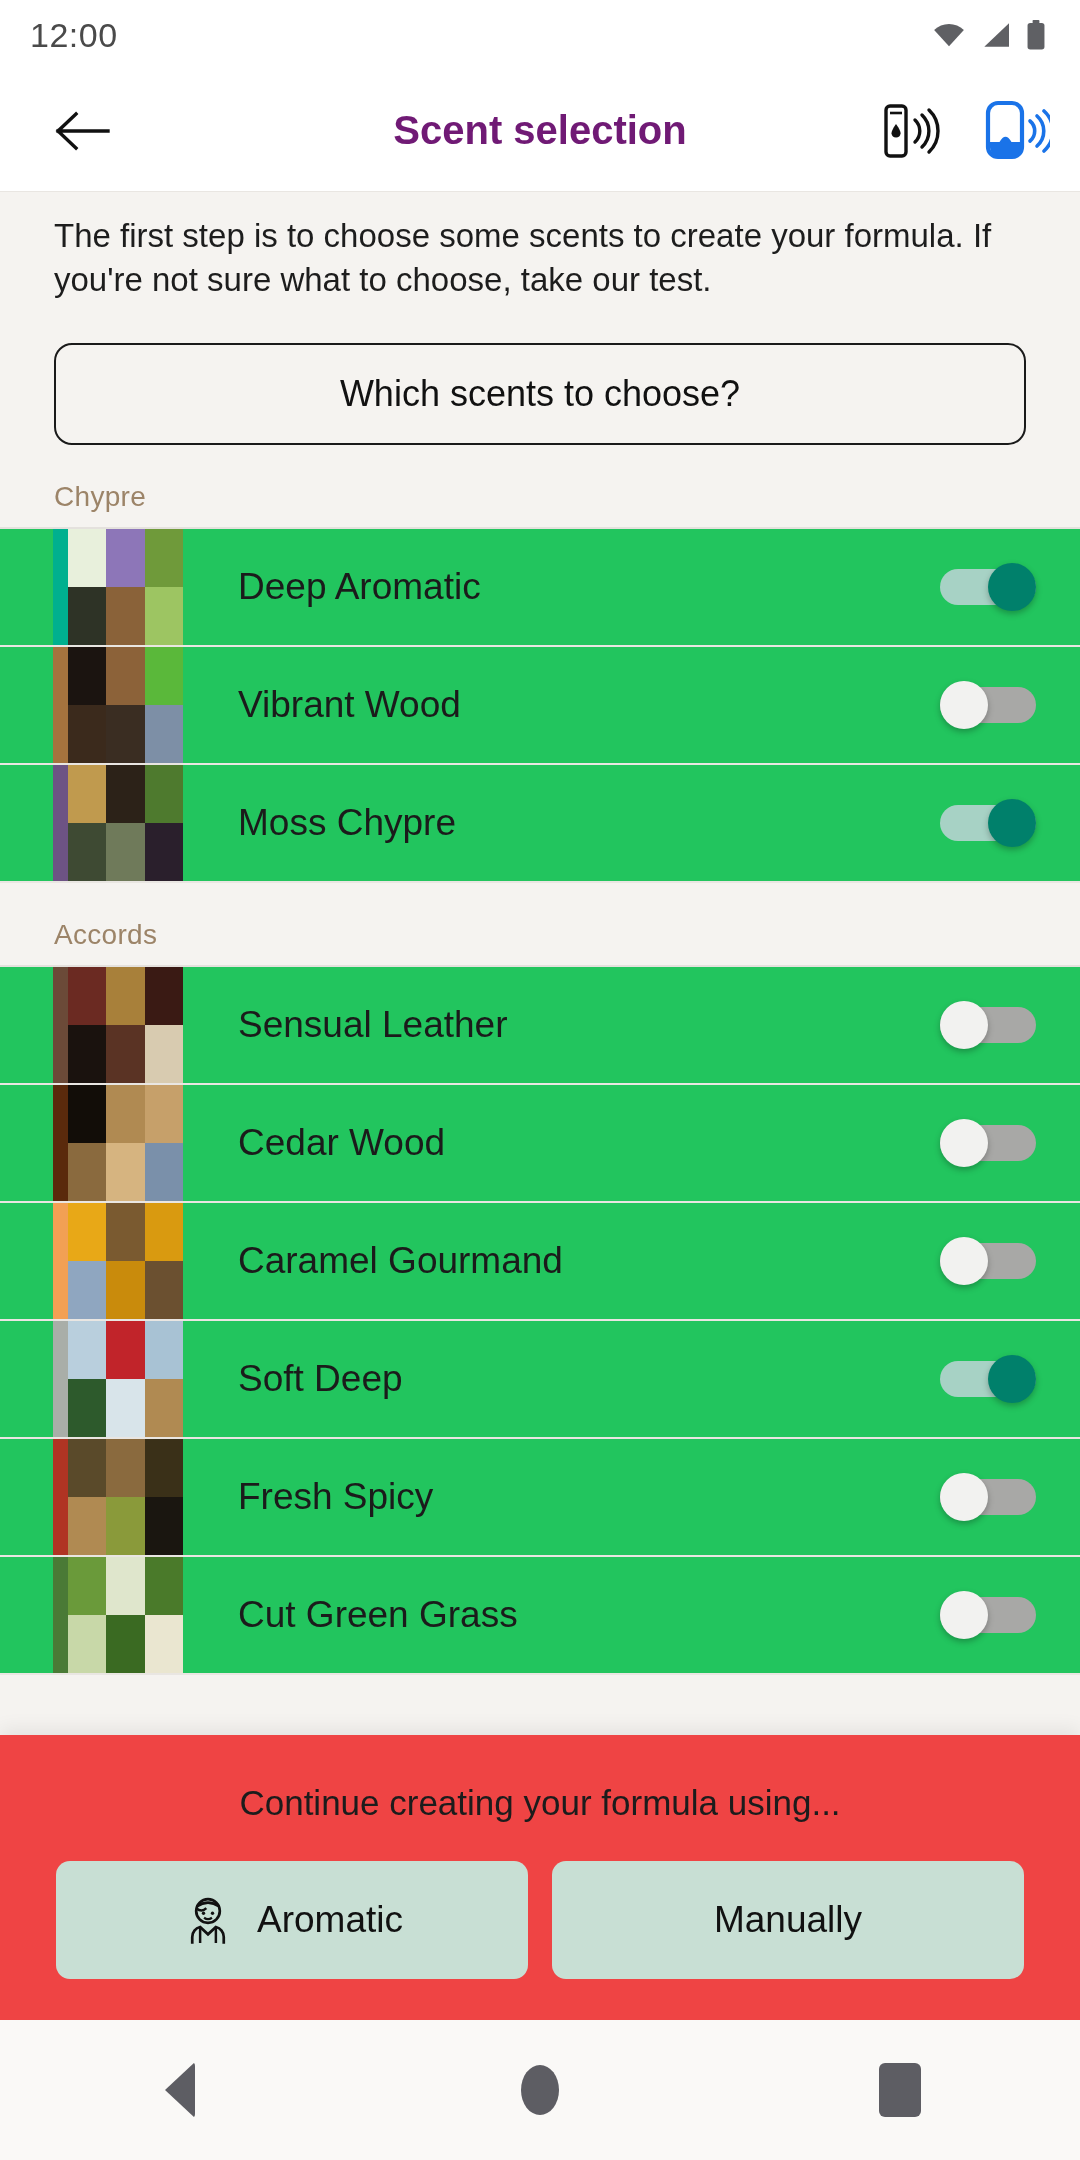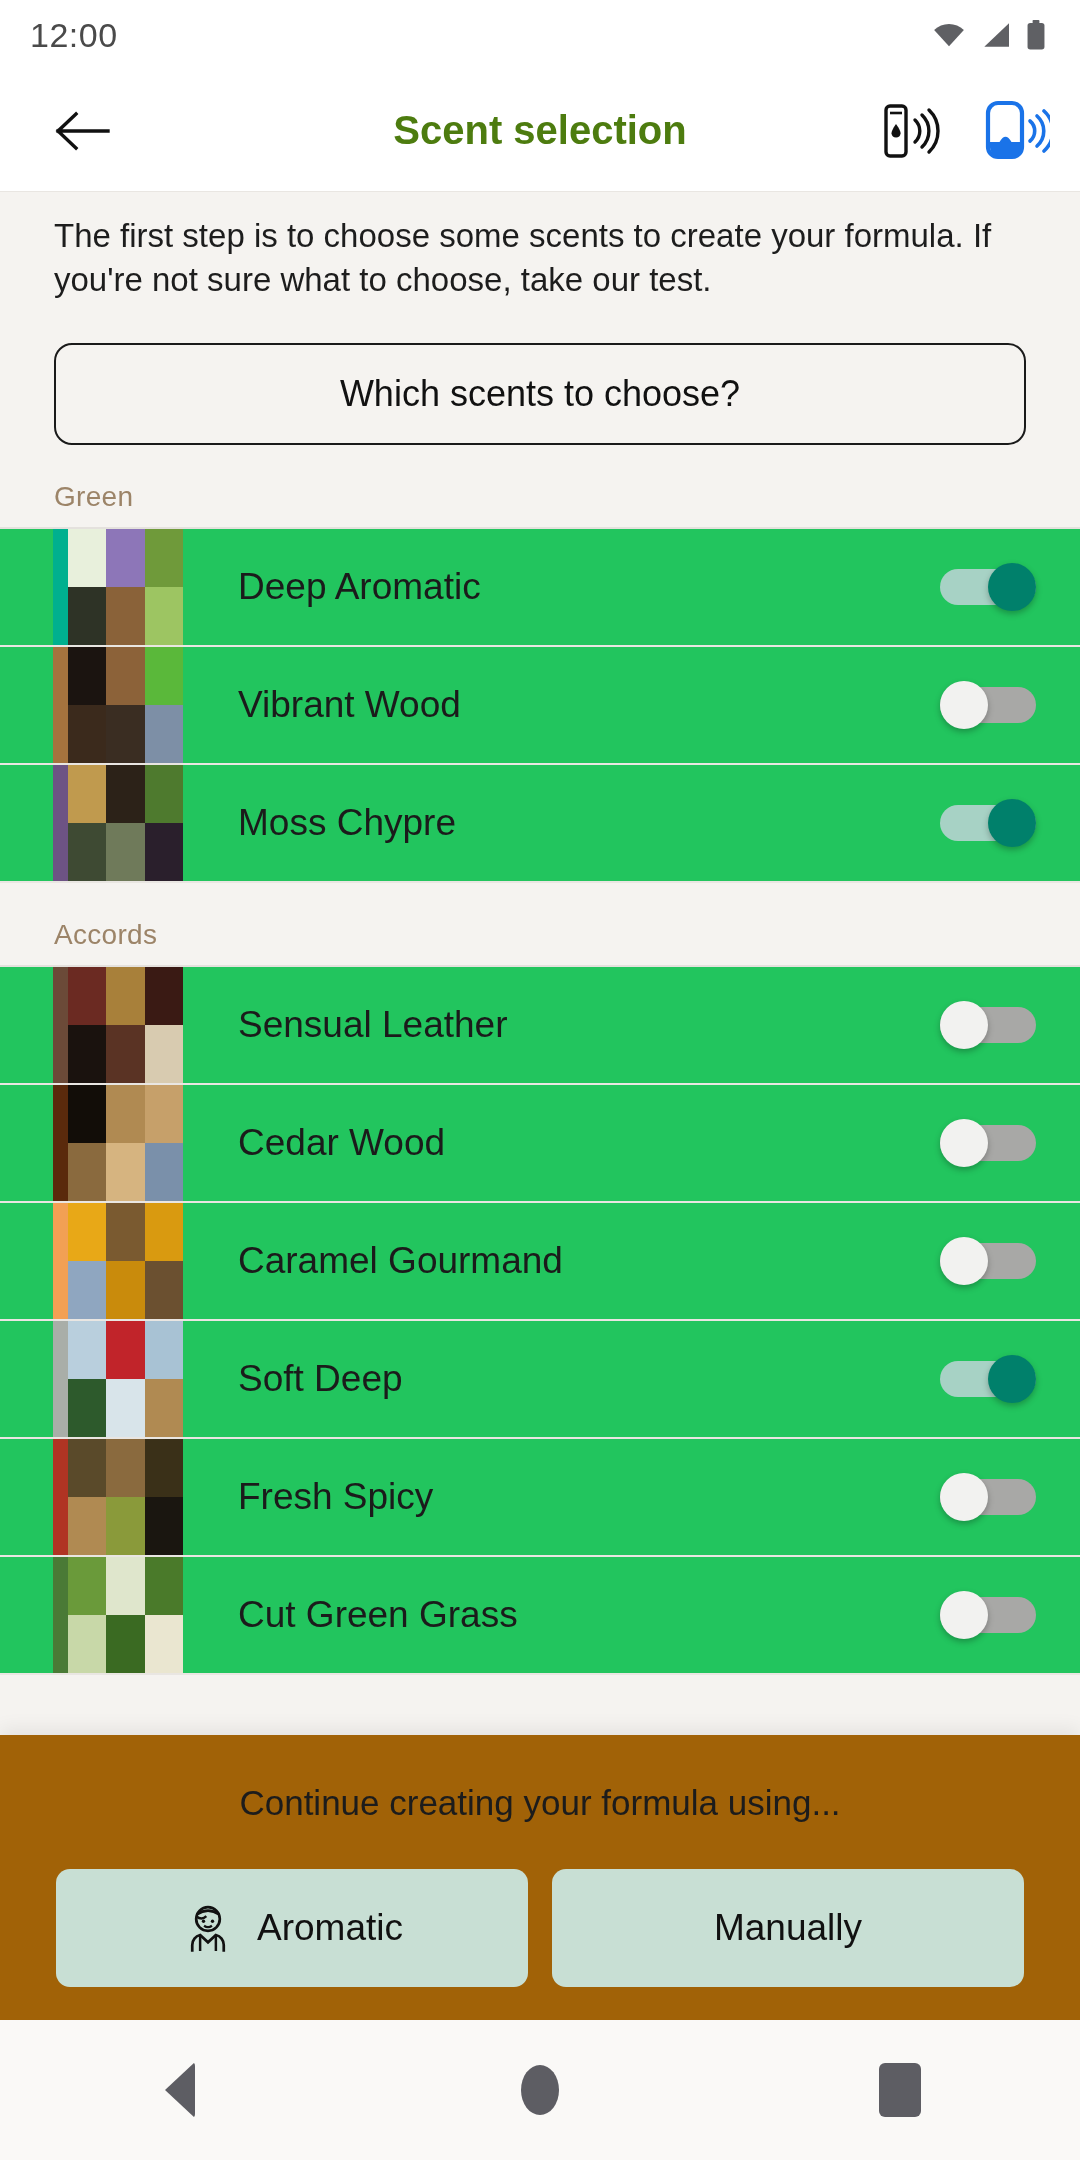--- a/index.html
+++ b/index.html
@@ -26,21 +26,21 @@
   
   .appbar {
     height: 122px; background: #ffffff;
     display: flex; align-items: center; position: relative;
     padding: 0 26px 0 44px;
     border-bottom: 1px solid #e9e6e2;
   }
   .back-btn { width: 76px; height: 76px; display:flex; align-items:center; justify-content:center; cursor:pointer; }
   .appbar-title {
     position: absolute; left: 0; right: 0; text-align: center;
-    font-size: 40px; font-weight: bold; color: #4d7c0f; pointer-events: none;
+    font-size: 40px; font-weight: bold; color: #701a75; pointer-events: none;
   }
   .appbar-actions { margin-left: auto; display: flex; align-items: center; gap: 26px; z-index: 2; }
   .act-icon { width: 78px; height: 78px; display:flex; align-items:center; justify-content:center; cursor:pointer; }
 
   
   .content {
     position: absolute; top: 192px; left: 0; right: 0; bottom: 425px;
     background: #F5F3F0; overflow: hidden;
   }
   .intro {
@@ -86,22 +86,22 @@
   .sw.off .thumb { left: 0; background: #F2F2F0; }
 
   
   .mos { position:absolute; inset:0; display:grid; }
   .mos.g6 { grid-template-columns: 1fr 1fr 1fr; grid-template-rows: 1fr 1fr; }
   .mos span { display:block; }
 
   
   .bottom-sheet {
     position: absolute; left: 0; right: 0; bottom: 140px; height: 285px;
-    background: #a16207; box-shadow: 0 -6px 18px rgba(0,0,0,0.07);
-    display: flex; flex-direction: column; align-items: center; gap: 8px;
+    background: #ef4444; box-shadow: 0 -6px 18px rgba(0,0,0,0.07);
+    display: flex; flex-direction: column; align-items: center;
   }
   .sheet-caption { font-size: 35px; color: #1c1c1c; padding-top: 48px; }
   .sheet-actions { display: flex; gap: 24px; padding: 38px 56px 0 56px; width: 100%; }
   .sheet-btn {
     flex: 1; height: 118px; background: #C8DFD4; border-radius: 14px;
     display: flex; align-items: center; justify-content: center; gap: 22px;
     font-size: 37px; color: #111; cursor: pointer;
   }
 
   
@@ -164,21 +164,21 @@
       </div>
     </div>
   </div>
 
   <div class="content">
     <div class="intro">The first step is to choose some scents to create your formula. If you're not sure what to choose, take our test.</div>
 
     <div class="choose-btn">Which scents to choose?</div>
 
     <div id="sections-host">
-        <div class="section-title">Green</div>
+        <div class="section-title">Chypre</div>
         <div class="list">
           <div class="row">
             <div class="row-accent" style="background: rgb(0, 176, 143);"></div>
             <div class="row-thumb">
               <div class="mos g6">
                 <span style="background: rgb(232, 240, 220);"></span>
                 <span style="background: rgb(141, 118, 184);"></span>
                 <span style="background: rgb(111, 154, 58);"></span>
                 <span style="background: rgb(46, 51, 38);"></span>
                 <span style="background: rgb(138, 98, 57);"></span>

